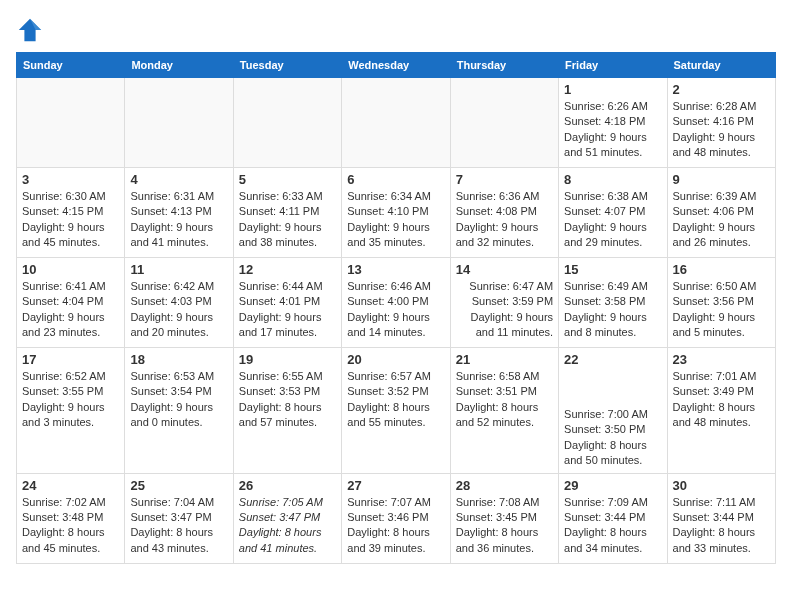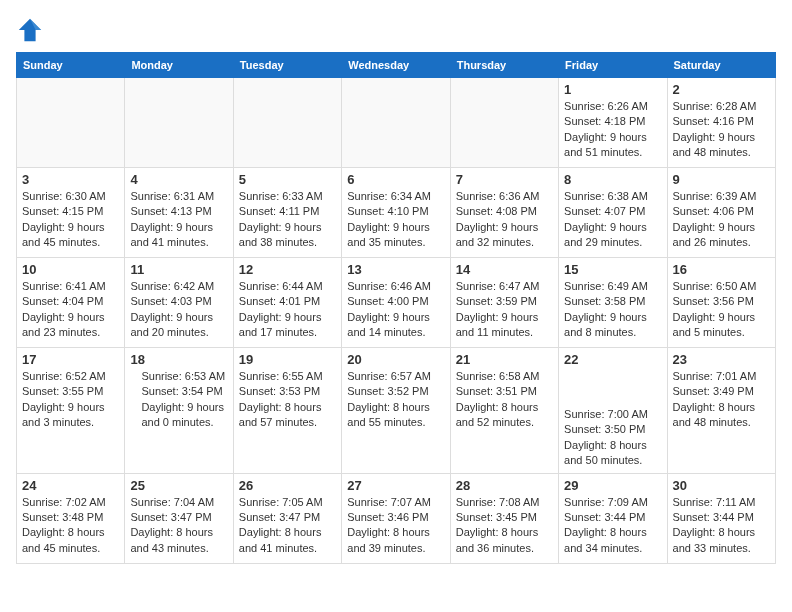--- a/index.html
+++ b/index.html
@@ -207,21 +207,21 @@
 Daylight: 9 hours and 17 minutes.</div>
         </td>
         <td>
           <span class="day-number">13</span>
           <div class="day-info" style="white-space: pre-line;">Sunrise: 6:46 AM
 Sunset: 4:00 PM
 Daylight: 9 hours and 14 minutes.</div>
         </td>
         <td>
           <span class="day-number">14</span>
-          <div class="day-info" style="white-space: pre-line;">Sunrise: 6:47 AM
+          <div class="day-info" style="white-space: pre-line; text-align: right;">Sunrise: 6:47 AM
 Sunset: 3:59 PM
 Daylight: 9 hours and 11 minutes.</div>
         </td>
         <td>
           <span class="day-number">15</span>
           <div class="day-info" style="white-space: pre-line;">Sunrise: 6:49 AM
 Sunset: 3:58 PM
 Daylight: 9 hours and 8 minutes.</div>
         </td>
         <td>
@@ -233,21 +233,21 @@
       </tr>
       <tr>
         <td>
           <span class="day-number">17</span>
           <div class="day-info" style="white-space: pre-line;">Sunrise: 6:52 AM
 Sunset: 3:55 PM
 Daylight: 9 hours and 3 minutes.</div>
         </td>
         <td>
           <span class="day-number">18</span>
-          <div class="day-info" style="white-space: pre-line; margin-left: 11px;">Sunrise: 6:53 AM
+          <div class="day-info" style="white-space: pre-line;">Sunrise: 6:53 AM
 Sunset: 3:54 PM
 Daylight: 9 hours and 0 minutes.</div>
         </td>
         <td>
           <span class="day-number">19</span>
           <div class="day-info" style="white-space: pre-line;">Sunrise: 6:55 AM
 Sunset: 3:53 PM
 Daylight: 8 hours and 57 minutes.</div>
         </td>
         <td>
@@ -283,21 +283,21 @@
 Daylight: 8 hours and 45 minutes.</div>
         </td>
         <td>
           <span class="day-number">25</span>
           <div class="day-info" style="white-space: pre-line;">Sunrise: 7:04 AM
 Sunset: 3:47 PM
 Daylight: 8 hours and 43 minutes.</div>
         </td>
         <td>
           <span class="day-number">26</span>
-          <div class="day-info" style="white-space: pre-line;">Sunrise: 7:05 AM
+          <div class="day-info" style="white-space: pre-line; font-style: italic;">Sunrise: 7:05 AM
 Sunset: 3:47 PM
 Daylight: 8 hours and 41 minutes.</div>
         </td>
         <td>
           <span class="day-number">27</span>
           <div class="day-info" style="white-space: pre-line;">Sunrise: 7:07 AM
 Sunset: 3:46 PM
 Daylight: 8 hours and 39 minutes.</div>
         </td>
         <td>

